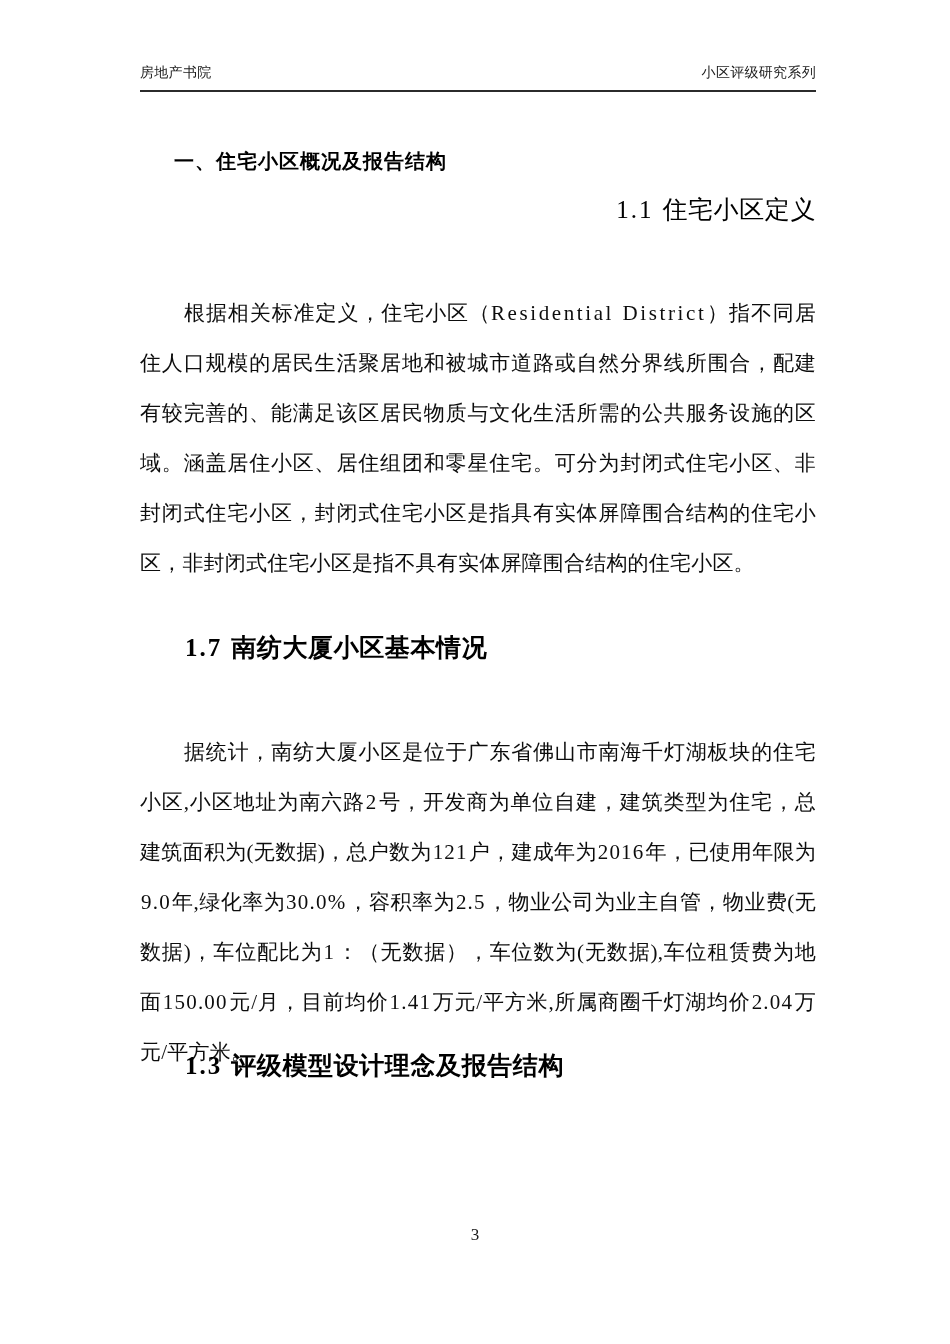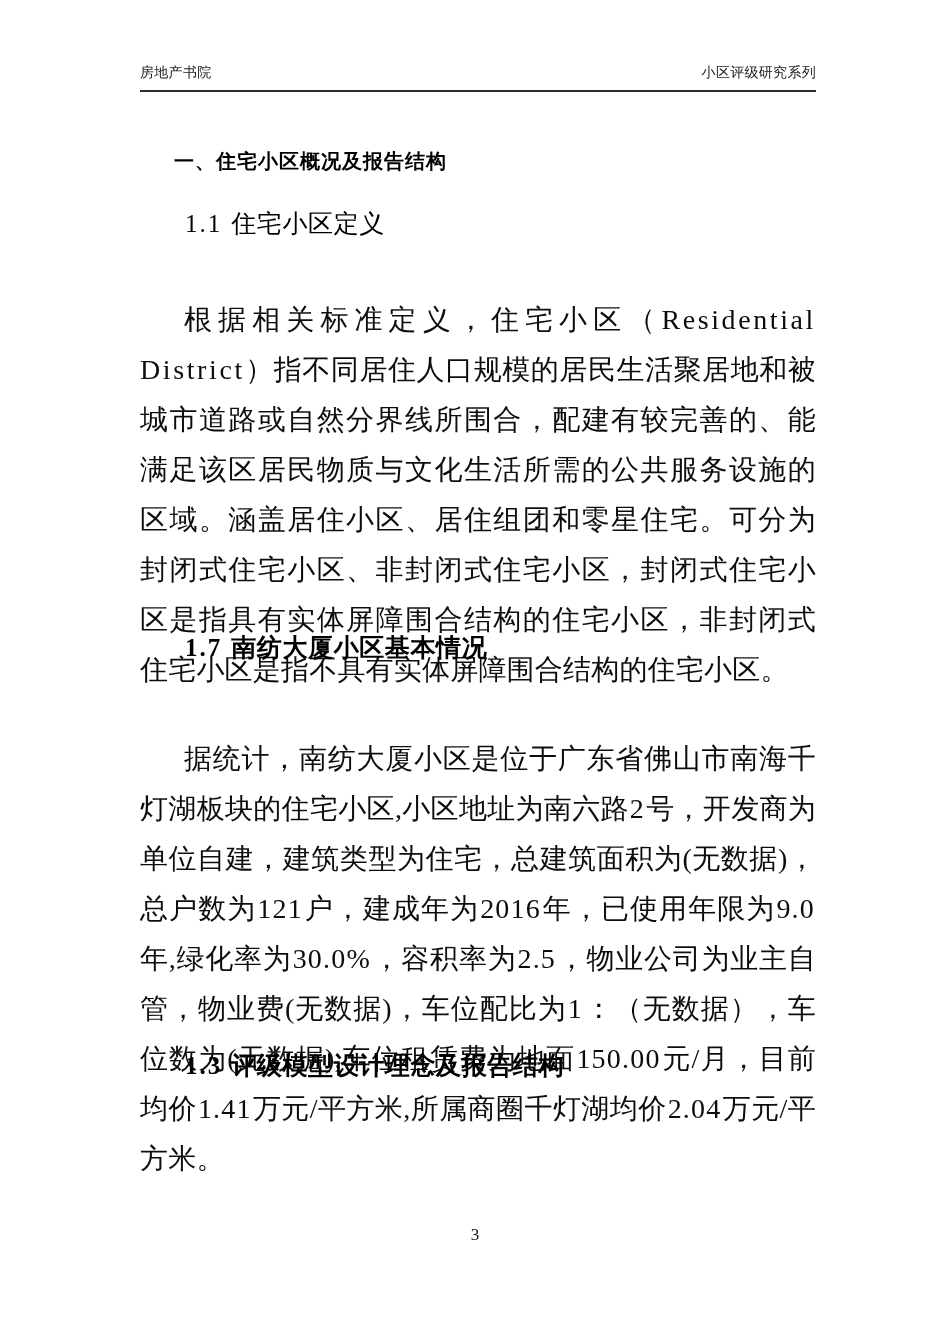--- a/index.html
+++ b/index.html
@@ -65,31 +65,31 @@
     color: #000000;
     letter-spacing: 0.6px;
     text-indent: 45px;
   }
   .h2.bold { font-weight: bold; }
   .h2-num {
     font-family: "Liberation Serif", "DejaVu Serif", serif;
     letter-spacing: 2px;
     padding-right: 9px;
   }
-  #h2-1 { top: 204px; }
+  #h2-1 { top: 190px; text-align: right; }
   #h2-2 { top: 628px; }
   #h2-3 { top: 1046px; }
 
   
   .para {
     position: absolute;
     left: 140px;
     width: 676px;
     font-family: "Liberation Serif", "DejaVu Serif", serif;
-    font-size: 28px;
+    font-size: 21px;
     line-height: 50px;
     color: #0d0d0d;
     text-align: justify;
     text-justify: inter-ideograph;
     text-indent: 44px;
     letter-spacing: 0.2px;
   }
   #para-def   { top: 267px; }
   #para-basic { top: 706px; }
   #para-model { top: 1090px; }

